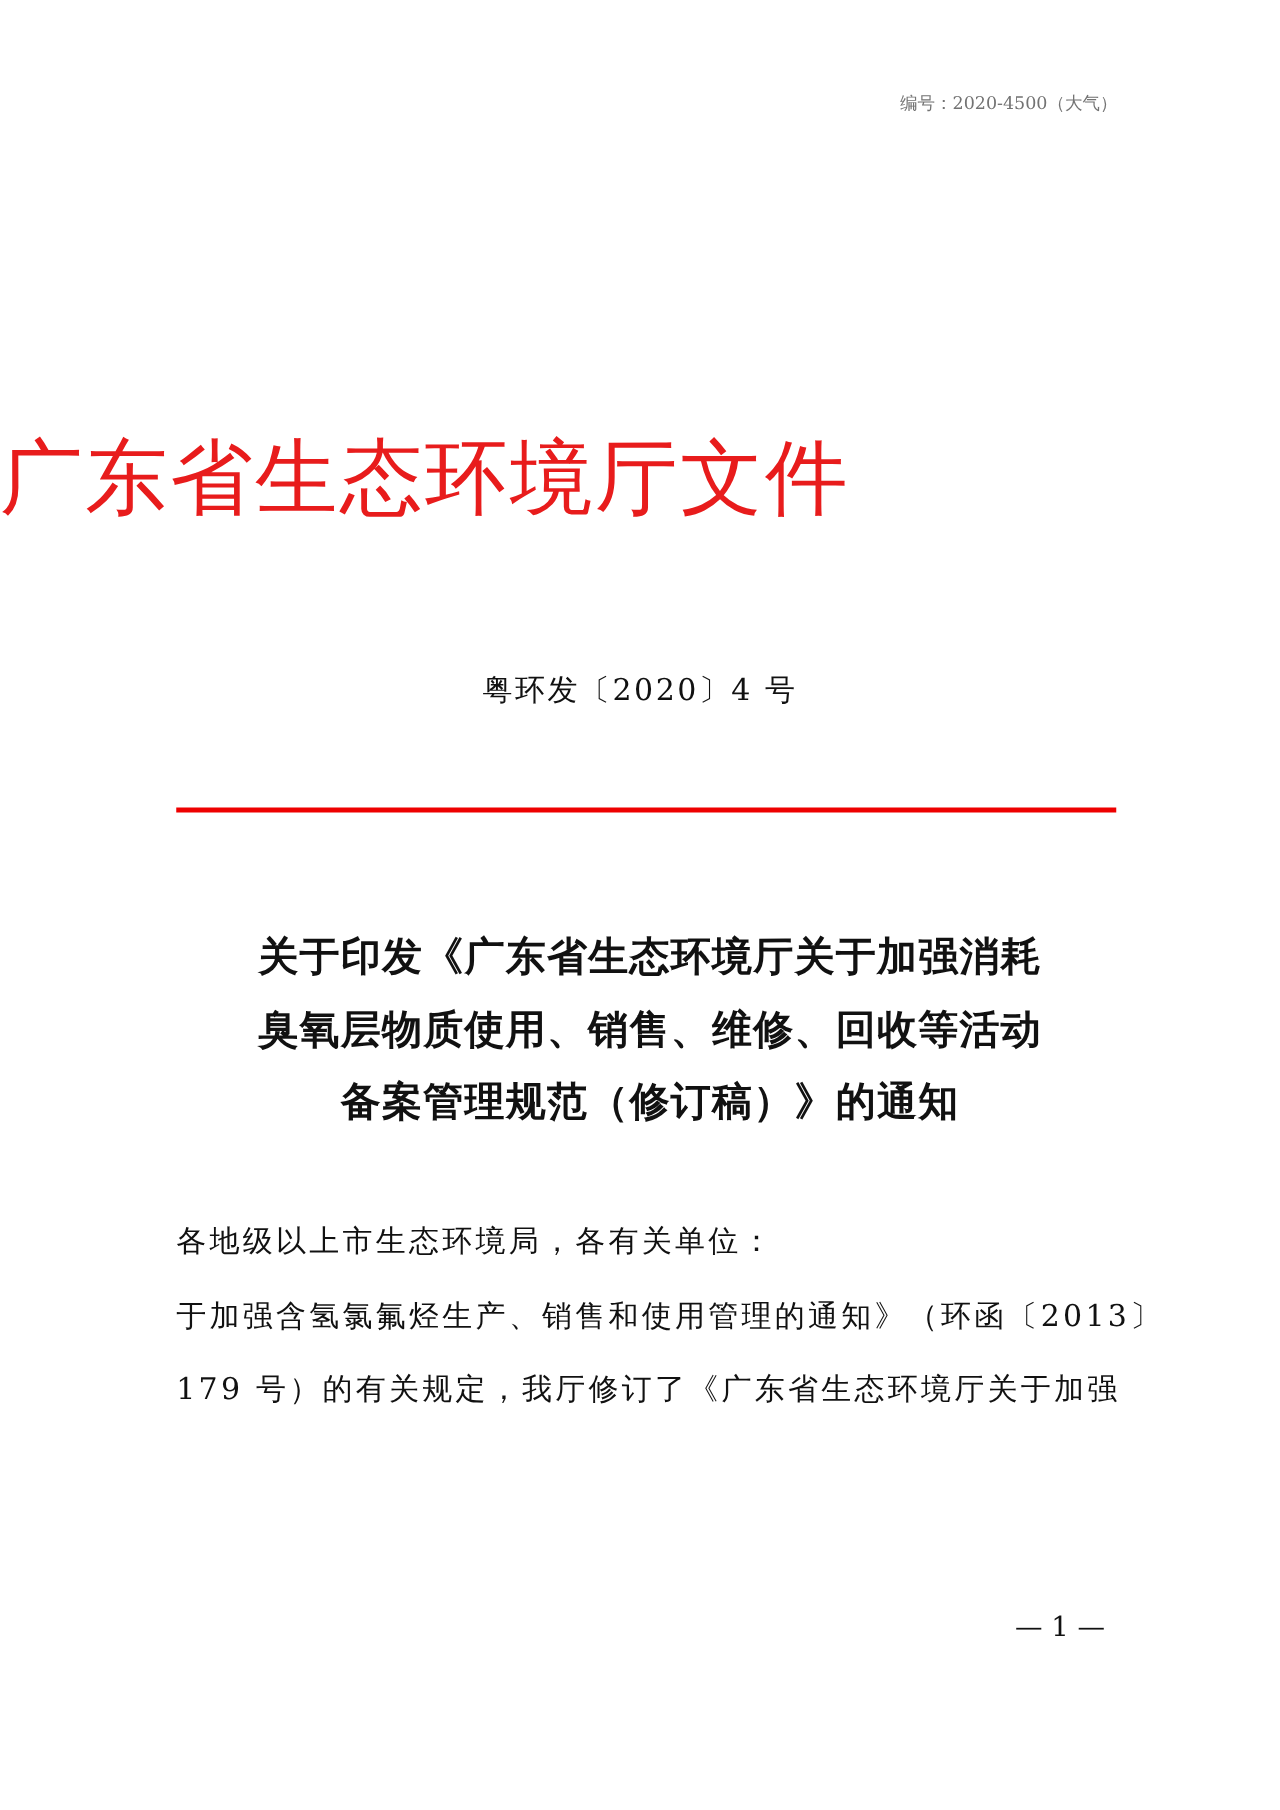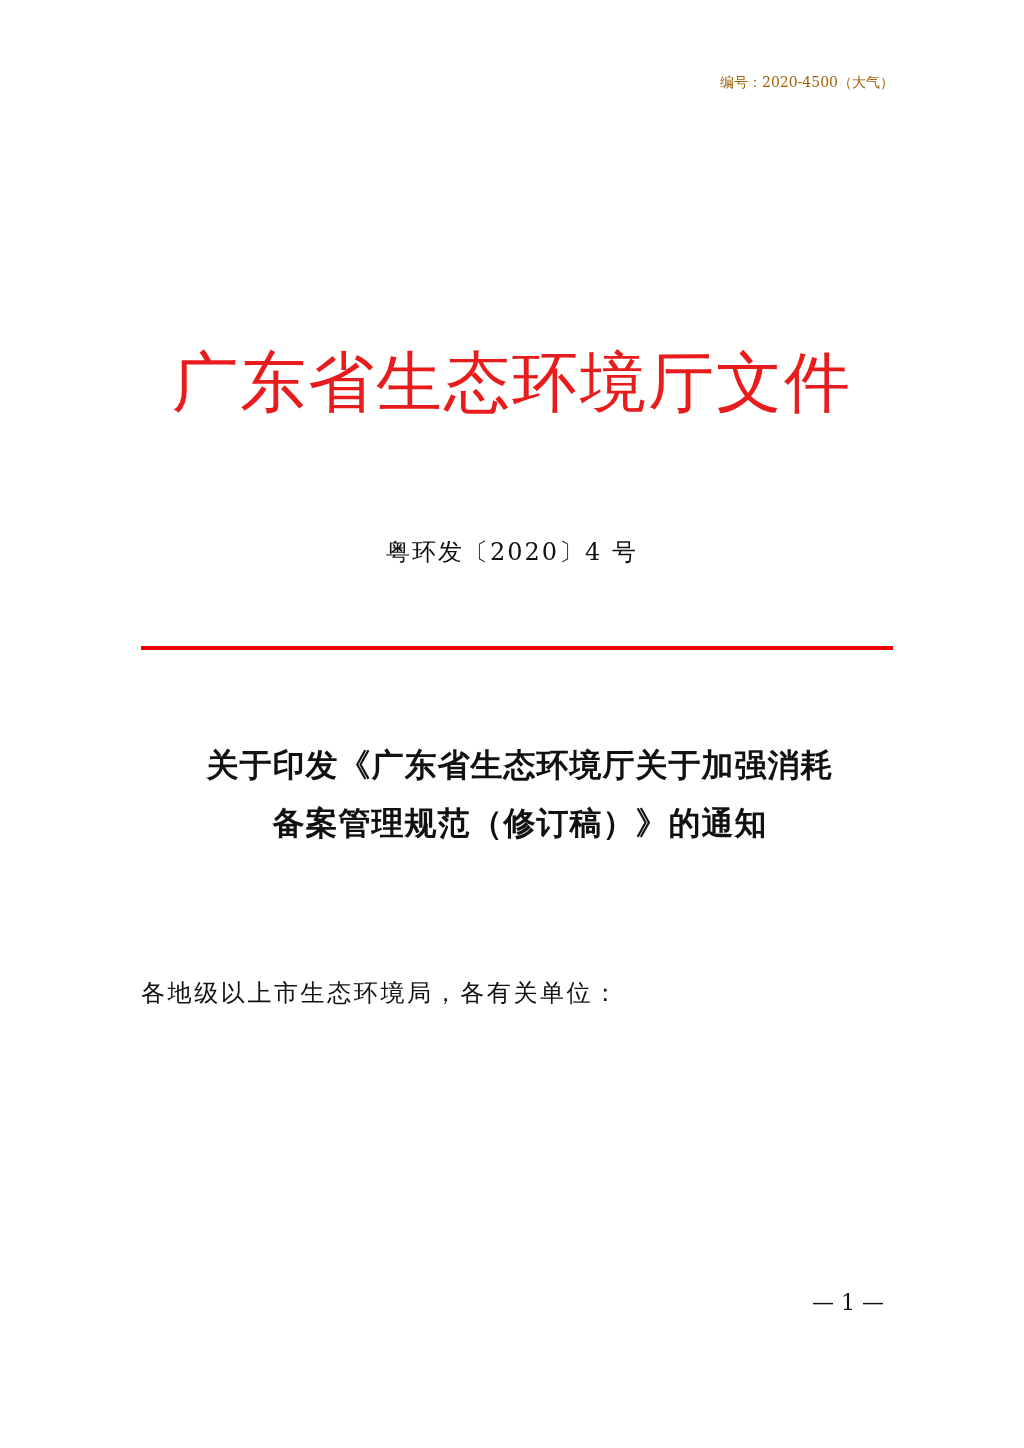--- a/index.html
+++ b/index.html
@@ -13,30 +13,29 @@
       position: relative;
       overflow: hidden;
       font-family: "DejaVu Serif", "Liberation Serif", serif;
       color: #111111;
     }
     .doc-number {
       position: absolute;
       top: 74px;
       right: 130px;
       font-size: 14px;
-      color: #a16207;
+      color: #737373;
       font-family: "DejaVu Serif", "Liberation Serif", serif;
       white-space: nowrap;
     }
     .issuer-title {
       position: absolute;
       top: 338px;
       left: 0;
       width: 1024px;
-      text-align: center;
       font-size: 66px;
       letter-spacing: 2px;
       color: #e81c1c;
       font-family: "DejaVu Serif", "Liberation Serif", serif;
       font-weight: normal;
       line-height: 90px;
       white-space: nowrap;
     }
     .issue-ref {
       position: absolute;
@@ -111,21 +110,24 @@
 <div class="doc-number">编号：2020-4500（大气）</div>
 
 <div class="issuer-title">广东省生态环境厅文件</div>
 
 <div class="issue-ref">粤环发〔2020〕4 号</div>
 
 <div class="red-rule"></div>
 
 <div class="doc-heading">
   <div>关于印发《广东省生态环境厅关于加强消耗</div>
+  <div>臭氧层物质使用、销售、维修、回收等活动</div>
   <div>备案管理规范（修订稿）》的通知</div>
 </div>
 
 <div class="body-text salutation">各地级以上市生态环境局，各有关单位：</div>
 
 <div class="body-text paragraph">
+  <div class="para-line">于加强含氢氯氟烃生产、销售和使用管理的通知》（环函〔2013〕</div>
+  <div class="para-line">179 号）的有关规定，我厅修订了《广东省生态环境厅关于加强</div>
 </div>
 
 <div class="page-number">— 1 —</div>
 
 </body></html>

